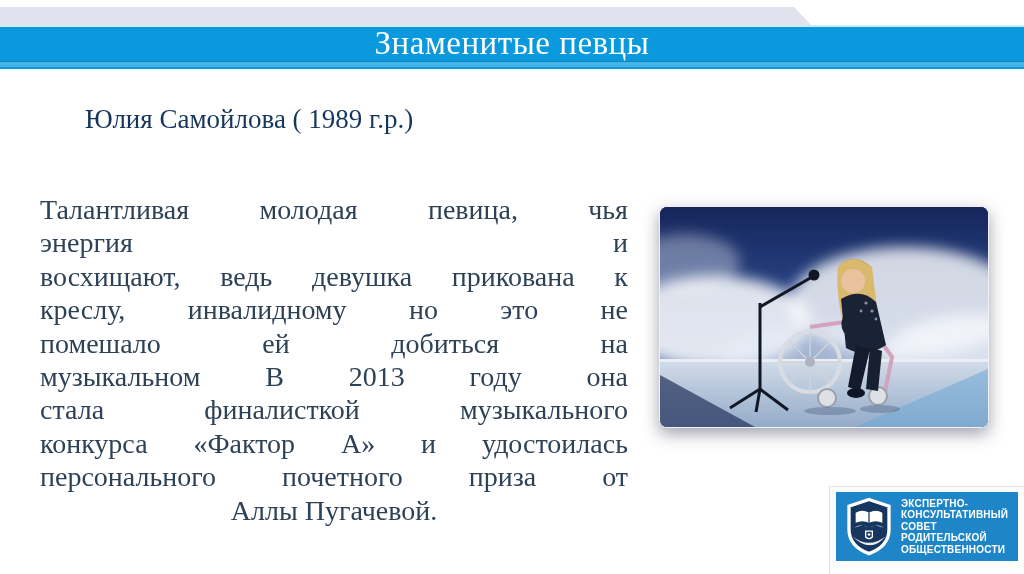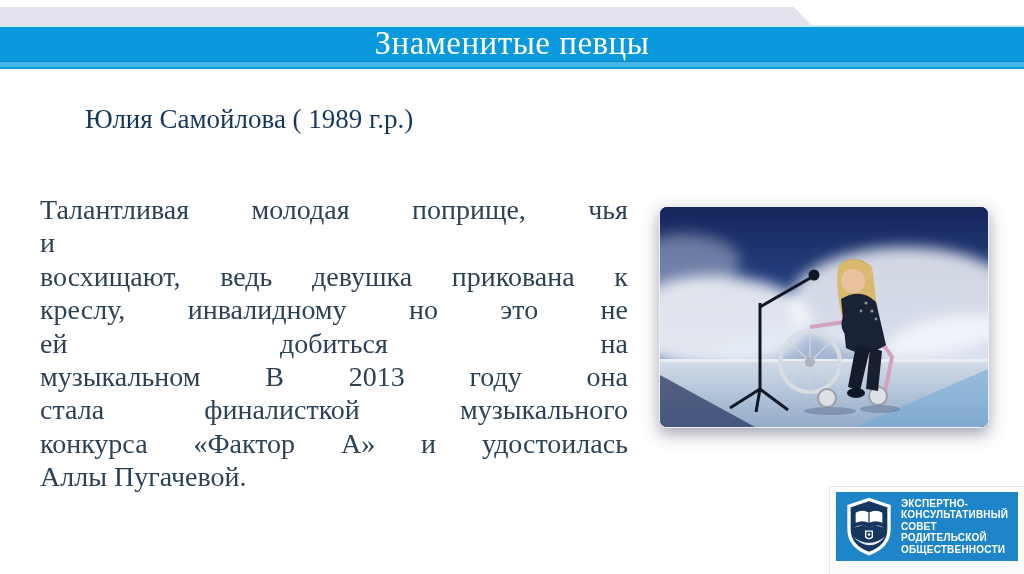--- a/index.html
+++ b/index.html
@@ -16,21 +16,21 @@
   .header-bar{position:absolute;left:0;top:25px;width:1024px;height:44px;
               background:var(--header-blue);border-top:2px solid #cfe9f7;box-sizing:border-box;}
   .header-bar .title{width:100%;text-align:center;color:var(--title-text);
               font-size:33px;line-height:33px;letter-spacing:.5px;}
   .header-strip{position:absolute;left:0;top:61px;width:1024px;height:6px;
               background:var(--header-strip);border-top:1px solid var(--header-edge);box-sizing:border-box;}
   .subtitle{position:absolute;left:85px;top:104px;font-size:27px;font-weight:normal;
               color:var(--subtitle-navy);}
   .body-text{position:absolute;left:40px;top:193px;width:588px;font-size:28px;
               color:var(--body-navy);}
-  .bline{display:flex;justify-content:space-between;line-height:33.4px;}
+  .bline{display:flex;justify-content:space-between;line-height:33.4px;text-align:center;}
   .bline.last{display:block;}
   .photo{position:absolute;left:659px;top:206px;width:328px;height:220px;border-radius:8px;
          overflow:hidden;background:#1d2f66;box-shadow:0 6px 16px rgba(70,70,100,.5);
          border:1px solid #f2f2f5;}
   .photo svg{display:block;width:100%;height:100%;}
   .logo-panel{position:absolute;left:829px;top:486px;width:195px;height:88px;
          background:#fcfcfd;border-left:1px solid #e2e2e8;border-top:1px solid #e2e2e8;box-sizing:border-box;}
   .logo-box{position:absolute;left:836px;top:492px;width:182px;height:69px;
          background:var(--logo-blue);display:flex;align-items:center;padding:6px 4px 6px 8px;box-sizing:border-box;}
   .logo-text{margin-left:7px;color:#ffffff;font-family:"Liberation Sans","DejaVu Sans",sans-serif;
@@ -47,41 +47,43 @@
     <div class="title">Знаменитые певцы</div>
   </div>
   <div class="header-strip"></div>
 
   <div class="subtitle">Юлия Самойлова ( 1989 г.р.)</div>
 
   <div class="body-text">
       <div class="bline">
         <span>Талантливая</span>
         <span>молодая</span>
-        <span>поприще,</span>
+        <span>певица,</span>
         <span>чья</span>
       </div>
       <div class="bline">
+        <span>энергия</span>
         <span>и</span>
       </div>
       <div class="bline">
         <span>восхищают,</span>
         <span>ведь</span>
         <span>девушка</span>
         <span>прикована</span>
         <span>к</span>
       </div>
       <div class="bline">
         <span>креслу,</span>
         <span>инвалидному</span>
         <span>но</span>
         <span>это</span>
         <span>не</span>
       </div>
       <div class="bline">
+        <span>помешало</span>
         <span>ей</span>
         <span>добиться</span>
         <span>на</span>
       </div>
       <div class="bline">
         <span>музыкальном</span>
         <span>В</span>
         <span>2013</span>
         <span>году</span>
         <span>она</span>
@@ -90,20 +92,26 @@
         <span>стала</span>
         <span>финалисткой</span>
         <span>музыкального</span>
       </div>
       <div class="bline">
         <span>конкурса</span>
         <span>«Фактор</span>
         <span>А»</span>
         <span>и</span>
         <span>удостоилась</span>
+      </div>
+      <div class="bline">
+        <span>персонального</span>
+        <span>почетного</span>
+        <span>приза</span>
+        <span>от</span>
       </div>
       <div class="bline last">Аллы Пугачевой.</div>
     </div>
 
   <div class="photo" aria-label="Певица с длинными светлыми волосами в инвалидном кресле на сцене у микрофона на фоне облаков">
     <svg viewBox="0 0 328 220">
       <defs>
         <linearGradient id="sky" x1="0" y1="0" x2="0" y2="1">
           <stop offset="0" stop-color="#16265c"></stop>
           <stop offset="0.7" stop-color="#2b4a8d"></stop>

